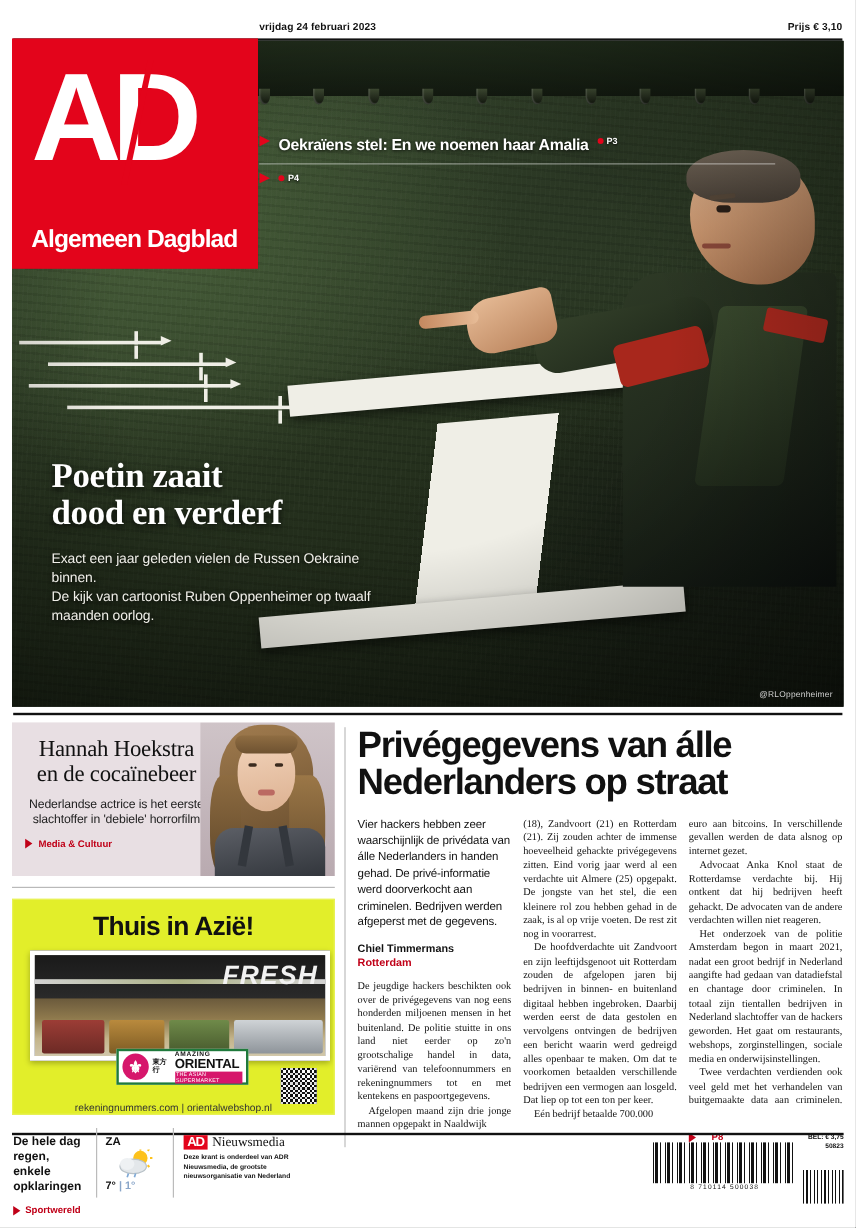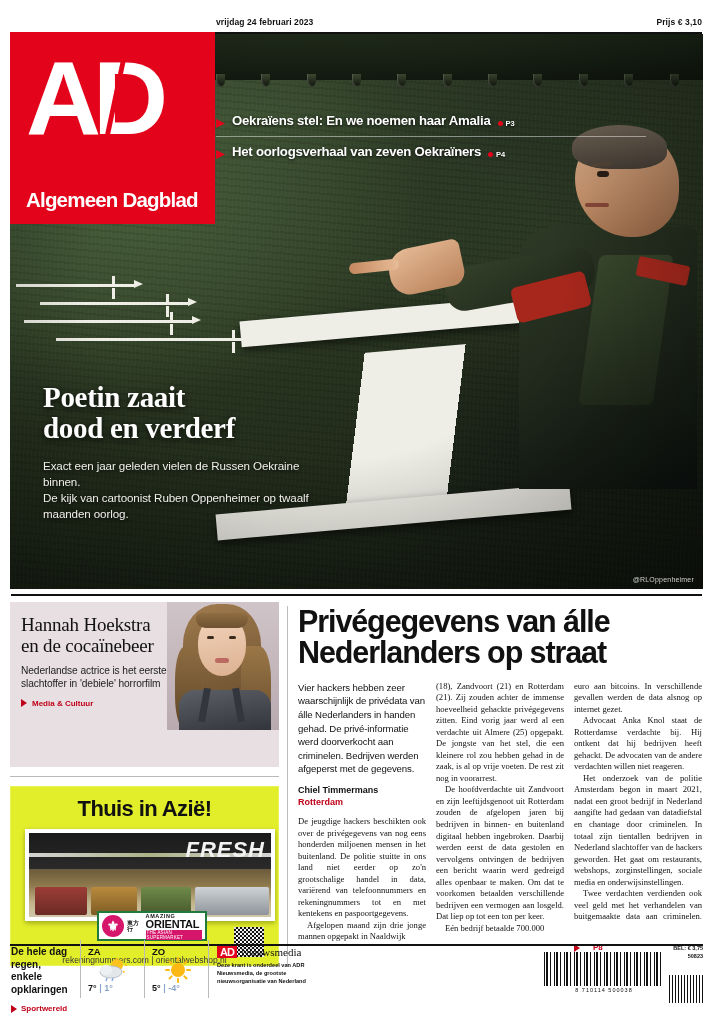--- a/index.html
+++ b/index.html
@@ -84,21 +84,21 @@
   .p-cuff { position:absolute; left: -4px; top: 150px; width: 76px; height: 36px; background:#a8271c; border-radius: 6px; transform: rotate(-14deg); }
   .p-arm  { position:absolute; left: -72px; top: 128px; width: 150px; height: 44px;
             background: linear-gradient(160deg,#34412a,#1d2619); border-radius: 18px; transform: rotate(-10deg); }
   .p-hand { position:absolute; left: -128px; top: 116px; width: 74px; height: 46px;
             background: linear-gradient(160deg,#e7bc97,#b9825b); border-radius: 22px 8px 14px 20px; transform: rotate(-12deg); }
   .p-finger{ position:absolute; left: -168px; top: 132px; width: 50px; height: 11px;
             background: linear-gradient(90deg,#c4885f,#e7bc97); border-radius: 6px; transform: rotate(-6deg); }
 
   
   .teasers { position: absolute; left: 206px; top: 72px; width: 430px; }
-  .teaser { display: flex; align-items: flex-end; gap: 7px; padding: 7px 0 8px 0; }
+  .teaser { display: flex; align-items: flex-start; gap: 7px; padding: 7px 0 8px 0; }
   .teaser + .teaser { border-top: 1px solid rgba(255,255,255,.45); }
   .bullet-red { width: 9px; height: 9px; background: #e3041b; flex: 0 0 auto;
                 clip-path: polygon(0 0, 100% 50%, 0 100%); transform: scaleX(1.0); }
   .teaser-txt { color:#fff; font-size: 13.2px; font-weight: bold; letter-spacing: -.25px; white-space: nowrap;
                 text-shadow: 0 1px 3px rgba(0,0,0,.8); }
   .teaser-pg { display:flex; align-items:center; gap:3px; }
   .pg-dot { width: 5px; height: 5px; background:#e3041b; border-radius:50%; }
   .pg-num { color:#fff; font-size: 7.5px; font-weight: bold; text-shadow: 0 1px 2px rgba(0,0,0,.8); }
 
   
@@ -111,21 +111,21 @@
 
   
   .lower { position: relative; display: flex; gap: 0; margin-top: 6px; }
   .rule-mid { height: 2px; background:#111; margin: 5px 1px 0 1px; }
 
   .left-col { width: 277px; flex: 0 0 277px; padding-right: 8px; }
   .divider-v { width: 1px; background: #bdbdbd; margin: 4px 8px 0 0; flex:0 0 1px;}
   .right-col { flex: 1 1 auto; padding-left: 2px; }
 
   
-  .promo { position: relative; display: flex; background: #e8dfe3; height: 165px; overflow: hidden; }
+  .promo { position: relative; display: flex; background: #e8dfe3; height: 128px; overflow: hidden; text-align: center; }
   .promo-txt { padding: 13px 9px 8px 11px; width: 172px; }
   .promo-h { font-family: "Liberation Serif", serif; font-size: 19px; line-height: 1.08; color:#111; letter-spacing:-.2px;}
   .promo-p { margin-top: 8px; font-size: 10.2px; line-height: 1.3; color:#222; letter-spacing:-.1px;}
   .promo-tag { margin-top: 8px; display:flex; align-items:center; gap:5px; }
   .promo-tag span { color:#c00018; font-size: 8px; font-weight:bold; }
   .tri { width:0;height:0;border-left:6px solid #c00018;border-top:4px solid transparent;border-bottom:4px solid transparent; }
   .promo-photo { position:absolute; right:0; top:0; width: 112px; height: 128px; overflow:hidden;
                  background: linear-gradient(180deg,#cfc4c8 0%, #b9aab0 100%); }
   .hh-hair { position:absolute; left: 16px; top: 2px; width: 78px; height: 92px; border-radius: 44% 44% 38% 38%;
              background: linear-gradient(165deg,#a07b4e,#6e5231); }
@@ -305,21 +305,20 @@
       <div class="teaser">
         <div class="bullet-red"></div>
         <div class="teaser-txt">Oekraïens stel: En we noemen haar Amalia</div>
         <div class="teaser-pg">
           <div class="pg-dot"></div>
           <div class="pg-num">P3</div>
         </div>
       </div>
       <div class="teaser">
         <div class="bullet-red"></div>
-        <div class="teaser-txt">Het oorlogsverhaal van zeven Oekraïners</div>
         <div class="teaser-pg">
           <div class="pg-dot"></div>
           <div class="pg-num">P4</div>
         </div>
       </div>
     </div>
 
     <div class="hero-text">
       <div class="hero-h1">
         <div>Poetin zaait</div>
@@ -476,43 +475,20 @@
             <line x1="16" y1="20" x2="15" y2="23" stroke="#7fa9d6" stroke-width="1.4"></line>
           </svg>
         </div>
         <div class="wx-t">
           <span>7°</span>
           <span class="lo">|</span>
           <span class="lo">1°</span>
         </div>
       </div>
 
-      <div class="wx-day">
-        <div class="d">ZO</div>
-        <div class="wx-ico">
-          <svg width="30" height="26" viewBox="0 0 30 26" aria-hidden="true">
-            <circle cx="15" cy="13" r="7" fill="#fdb913"></circle>
-            <g stroke="#fdb913" stroke-width="2" stroke-linecap="round">
-              <line x1="15" y1="1" x2="15" y2="4"></line>
-                <line x1="15" y1="22" x2="15" y2="25"></line>
-              <line x1="3" y1="13" x2="6" y2="13"></line>
-                <line x1="24" y1="13" x2="27" y2="13"></line>
-              <line x1="6.5" y1="4.5" x2="8.6" y2="6.6"></line>
-                <line x1="21.4" y1="19.4" x2="23.5" y2="21.5"></line>
-              <line x1="6.5" y1="21.5" x2="8.6" y2="19.4"></line>
-                <line x1="21.4" y1="6.6" x2="23.5" y2="4.5"></line>
-            </g>
-          </svg>
-        </div>
-        <div class="wx-t">
-          <span>5°</span>
-          <span class="lo">|</span>
-          <span class="lo">-4°</span>
-        </div>
-      </div>
     </div>
 
     <div class="adr">
       <div class="adr-top">
         <span class="adr-logo">AD</span>
         <span class="adr-nm">Nieuwsmedia</span>
       </div>
       <div class="adr-p">Deze krant is onderdeel van ADR Nieuwsmedia, de grootste nieuwsorganisatie van Nederland</div>
     </div>
 

